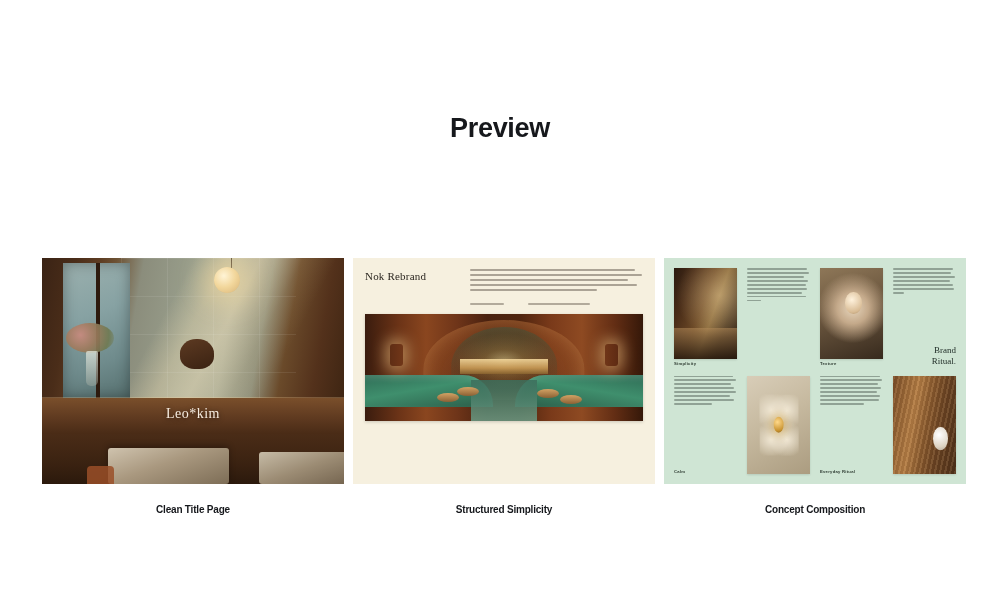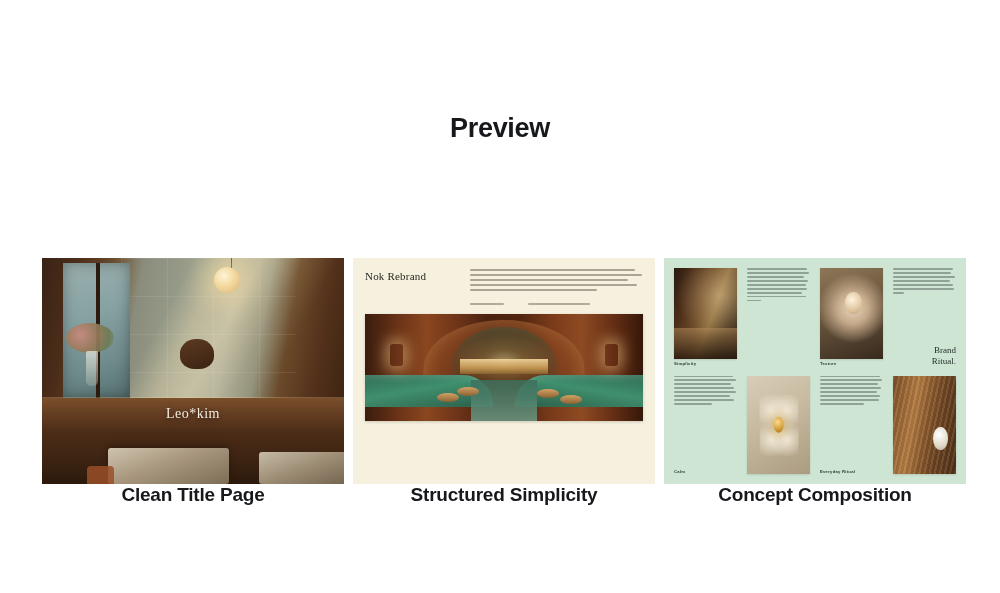--- a/index.html
+++ b/index.html
@@ -56,22 +56,23 @@
   .card {
     width: 302px;
   }
   .thumb {
     position: relative;
     width: 302px;
     height: 226px;
     overflow: hidden;
   }
   .caption {
+    margin-top: 20px;
     text-align: center;
-    font-size: 19px;
+    font-size: 10px;
     font-weight: bold;
     color: #16181c;
     letter-spacing: -0.2px;
   }
 
   
   .t1 { background: #6a4326; }
   .t1-wall {
     position: absolute; left: 0; top: 0; width: 100%; height: 100%;
     background:

